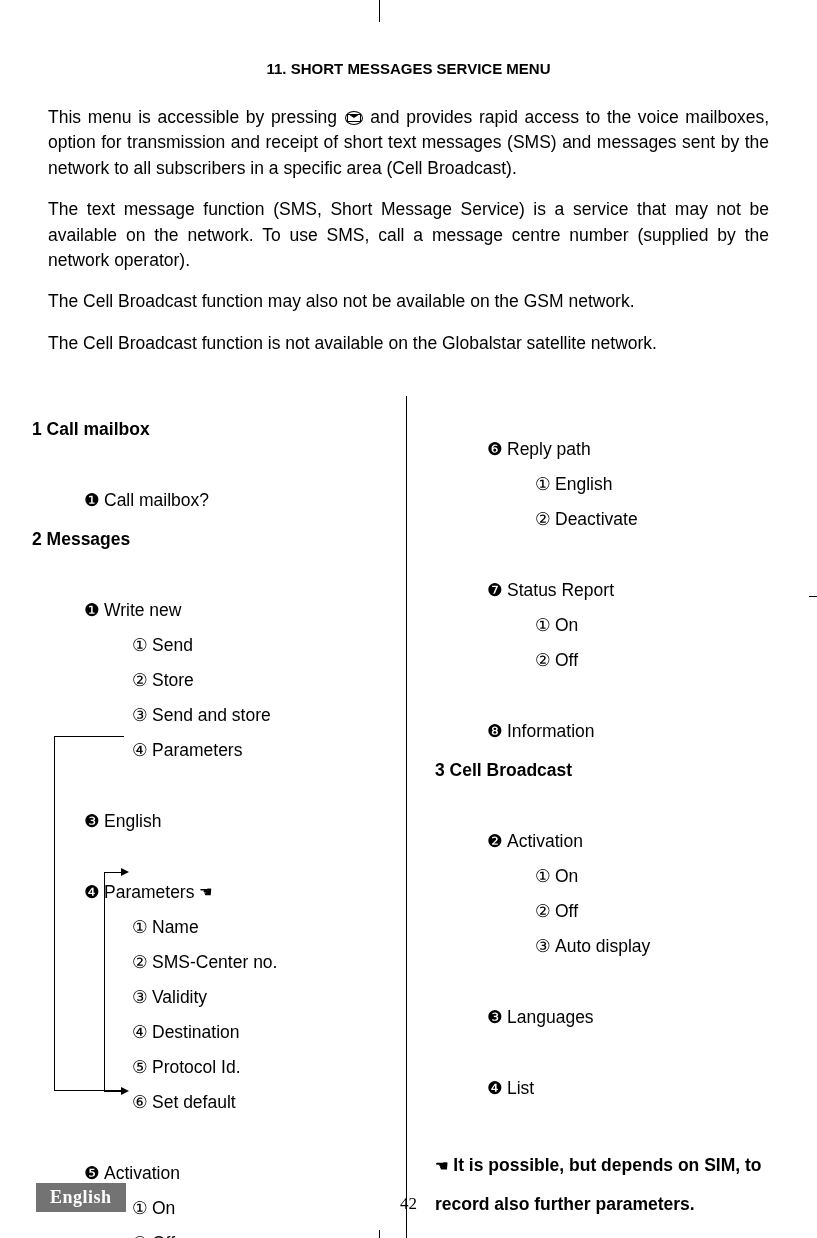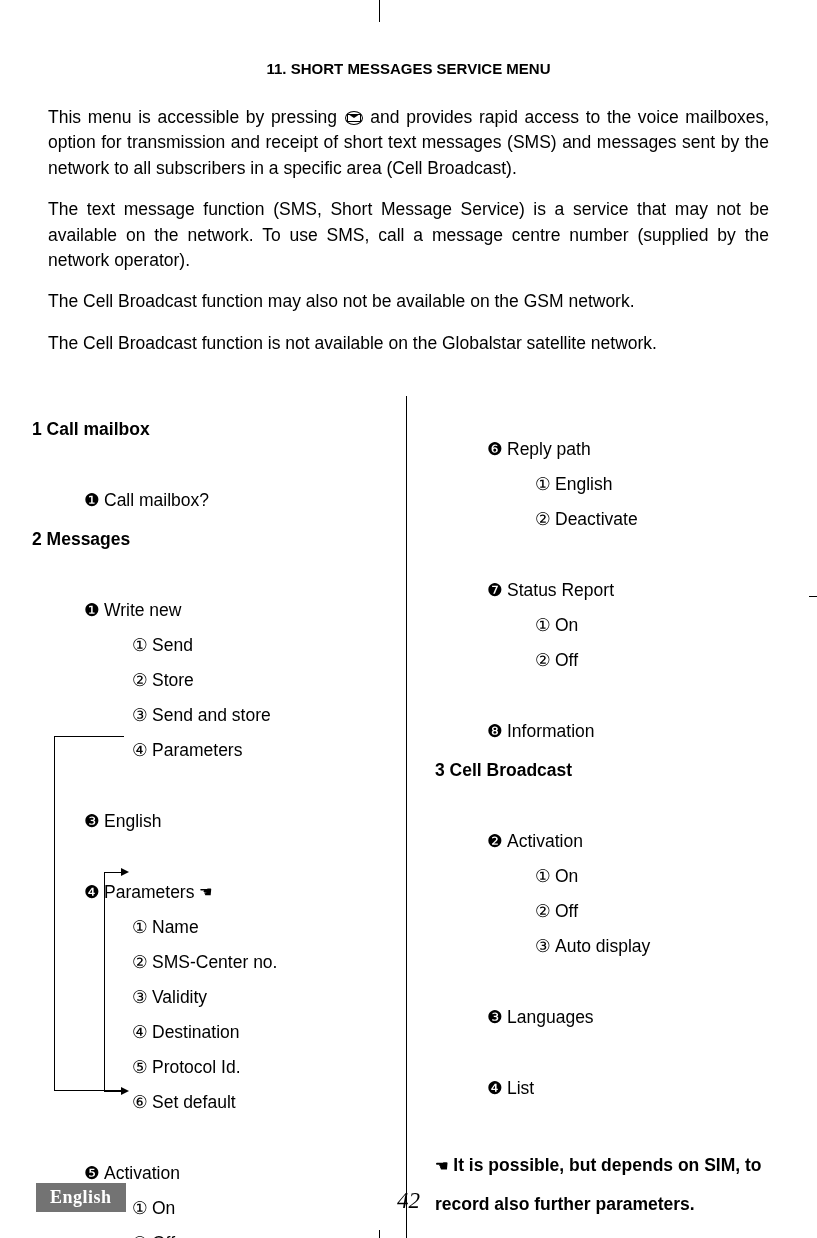--- a/index.html
+++ b/index.html
@@ -170,22 +170,21 @@
       font-weight: bold;
       letter-spacing: 0.5px;
       margin-left: 24px;
     }
     .page-num {
       position: absolute;
       left: 50%;
       transform: translateX(-50%);
       bottom: -2px;
       font-family: "Times New Roman", serif;
-      font-size: 23px;
-      font-style: italic;
+      font-size: 17px;
     }
     .crop-top {
       position: absolute;
       top: 0; left: 379px;
       width: 1px; height: 22px;
       background: #000;
     }
     .crop-bot {
       position: absolute;
       bottom: 0; left: 379px;

